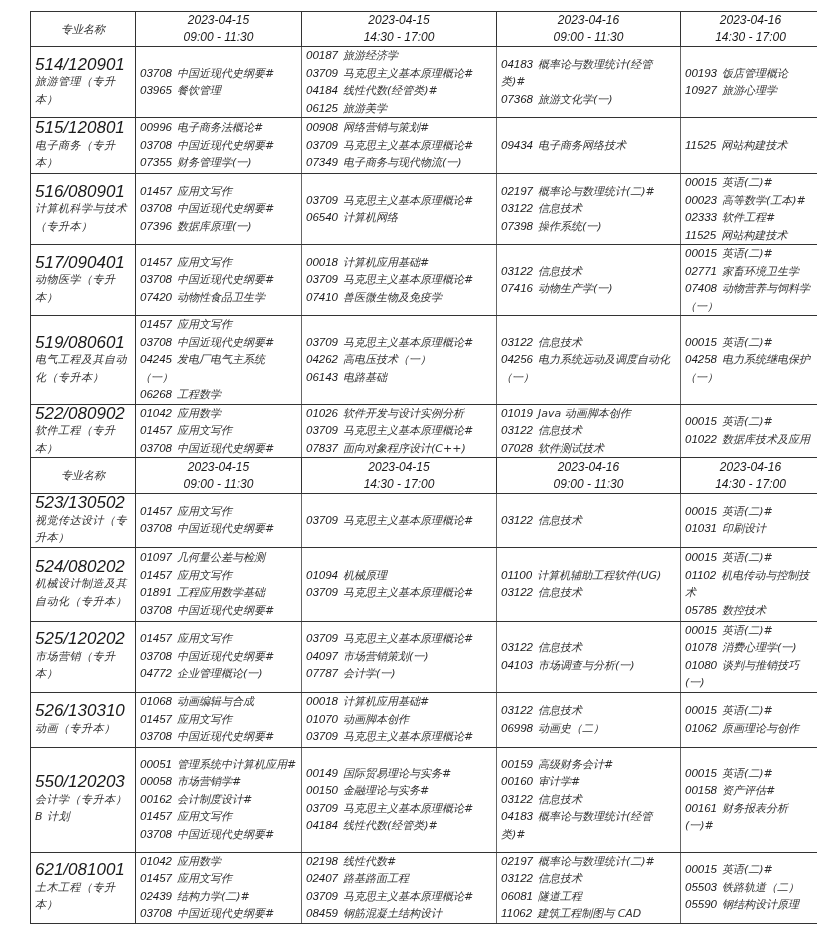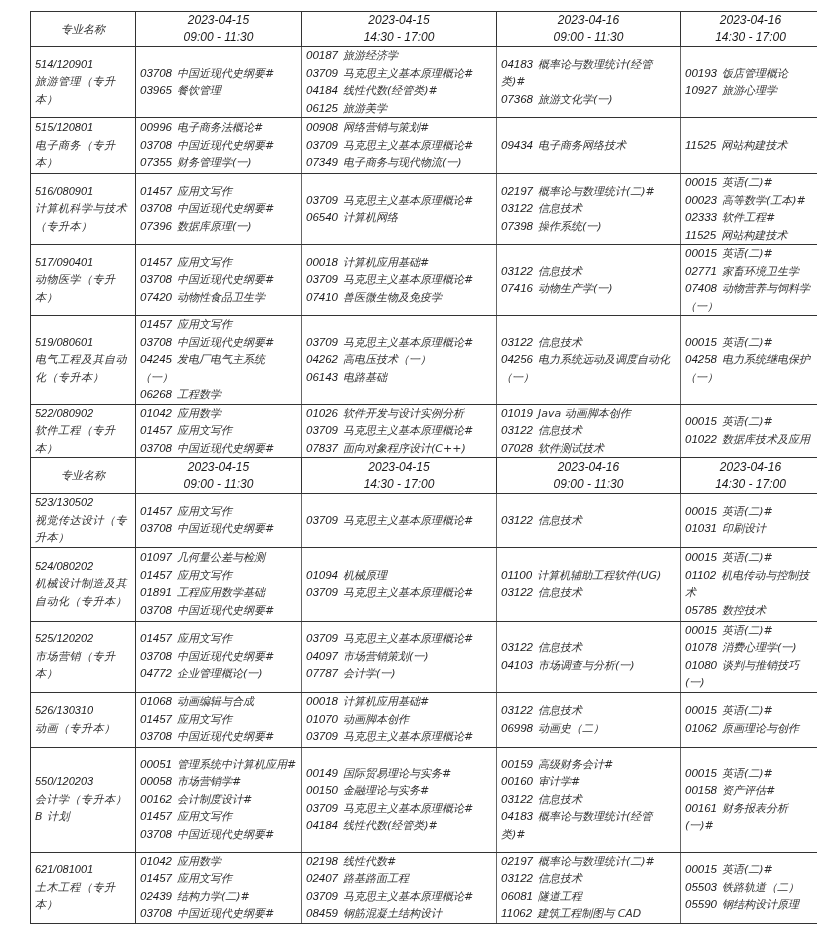--- a/index.html
+++ b/index.html
@@ -24,21 +24,21 @@
     padding: 0 4px;
     overflow: hidden;
   }
   table.sched td.c { border-left: 1px solid #666; border-right: 1px solid #666; }
   table.sched th {
     font-weight: normal; text-align: center; font-size: 11px; line-height: 17px;
   }
   #t1 { top: 11px; }
   #t2 { top: 457px; }
   .hdr-name { color: #333; }
-  .major-code { display: block; font-family: "Liberation Sans", sans-serif; font-size: 11px; }
+  .major-code { display: block; font-family: "Liberation Sans", sans-serif; font-size: 17px; }
   .major-name { display: block; color: #333; letter-spacing: 0.5px; }
   .course { display: block; white-space: normal; }
   .course .code { font-family: "Liberation Sans", sans-serif; font-size: 11.5px; margin-right: 5px; }
   .course .title { color: #333; }
   .dt { font-family: "Liberation Sans", sans-serif; font-size: 12px; display: block; }
 </style>
 </head>
 <body>
 
 <table class="sched" id="t1">

